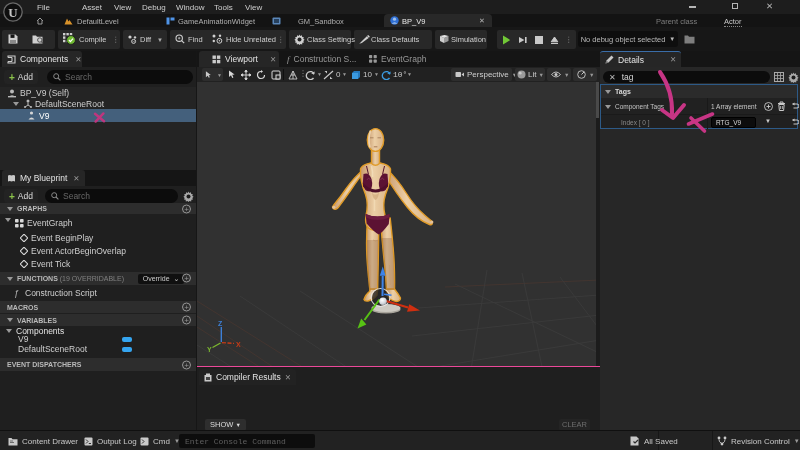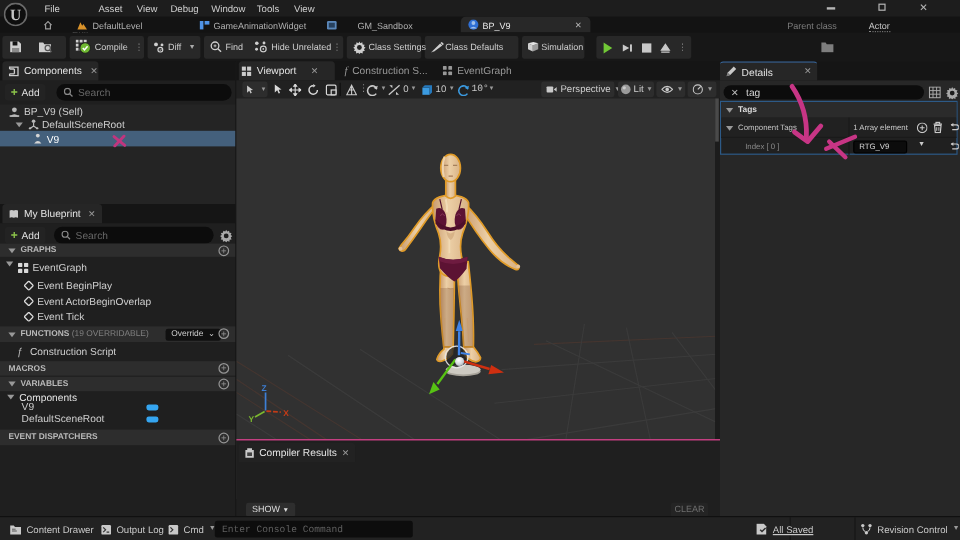--- a/index.html
+++ b/index.html
@@ -190,20 +190,23 @@
         <path d="M1 2 L6.4 5 L1 8 Z" fill="#c9c9c9"></path>
         <rect x="7" y="2" width="1.6" height="6" fill="#c9c9c9"></rect>
       </svg>
     <svg class="abs" style="left:535px; top:9px;" width="8" height="8" viewBox="0 0 8 8">
         <rect width="8" height="8" fill="#c9c9c9"></rect>
       </svg>
     <svg class="abs" style="left:550px; top:8px;" width="10" height="10" viewBox="0 0 10 10">
         <path d="M1 8.5 L8 8.5 M1.2 6.8 L4.5 2 L7.8 6.8 Z" fill="#c9c9c9" stroke="#c9c9c9"></path>
       </svg>
     <div class="tbtn" style="left:565px; color:#8f8f8f;">⋮</div>
+    <div class="abs" style="left:578px; top:4px; width:100px; height:16px; background:#0e0e0e;
+      border-radius:3px; font-size:7.5px; color:#b9b9b9; display:flex; align-items:center;
+      justify-content:center; gap:4px; white-space:nowrap;">No debug object selected <span style="font-size:6px;">▼</span></div>
     <svg class="abs" style="left:684px; top:7px;" width="12" height="10" viewBox="0 0 12 10">
         <path d="M0.5 1.5 L4 1.5 L5 2.8 L10.5 2.8 L10.5 9.5 L0.5 9.5 Z" fill="#7e7e7e"></path>
       </svg>
   </div>
 
   <div class="abs" id="leftcol">
     <div class="tabrow" style="left:0; top:0;">
       <div class="ptab" style="left:2px; width:80px; padding-left:5px; gap:4px;">
         <svg width="9" height="9" viewBox="0 0 9 9">
             <path d="M1 2.5 L1 1 L8 1 L8 8 L1 8 L1 6.5 M1 2.5 L5 2.5 M5 6.5 L1 6.5 M5 2.5 L5 6.5" fill="none" stroke="#ccc" stroke-width="1.1"></path>
@@ -302,21 +305,21 @@
     <div class="trow" style="left:6px; top:275px; color:#e4e4e4;"><span class="caret"></span>Components</div>
     <div class="trow" style="left:18px; top:283px;">V9</div>
     <div class="abs" style="left:122px; top:286px; width:10px; height:4.5px; background:#35a5f0; border-radius:2px;"></div>
     <div class="trow" style="left:18px; top:293px;">DefaultSceneRoot</div>
     <div class="abs" style="left:122px; top:296px; width:10px; height:4.5px; background:#35a5f0; border-radius:2px;"></div>
     <div class="secheader" style="top:307px; height:13px;">EVENT DISPATCHERS<span class="plusc">+</span></div>
   </div>
 
   <div class="abs" id="centercol">
     <div class="tabrow" style="left:0; top:0;">
-      <div class="ptab" style="left:2px; width:80px; padding-left:2px; gap:4px;">
+      <div class="ptab" style="left:2px; width:80px; padding-left:13px; gap:4px;">
         <svg width="9" height="9" viewBox="0 0 9 9">
             <g fill="#ccc">
               <rect x="0.5" y="0.5" width="3.4" height="3.4"></rect>
               <rect x="4.9" y="0.5" width="3.4" height="3.4"></rect>
               <rect x="0.5" y="4.9" width="3.4" height="3.4"></rect>
               <rect x="4.9" y="4.9" width="3.4" height="3.4"></rect>
             </g>
           </svg>
         Viewport <span class="x" style="margin-left:8px;">✕</span></div>
       <div class="ptab inactive" style="left:86px; padding-left:4px; gap:4px;"><i style="font-family:'Liberation Serif',serif; font-size:9px;">f</i> Construction S...</div>
@@ -609,25 +612,25 @@
           <path d="M2 2.5 L4 4.5 L2 6.5" stroke="#333" stroke-width="1" fill="none"></path>
           <path d="M4.8 6.5 L7 6.5" stroke="#333" stroke-width="1"></path>
         </svg>
       Output Log</div>
     <div class="sbtn" style="left:140px;">
       <svg width="9" height="9" viewBox="0 0 9 9">
           <rect x="0.5" y="0.5" width="8" height="8" rx="1" fill="#c9c9c9"></rect>
           <path d="M2 2.5 L4 4.5 L2 6.5" stroke="#333" stroke-width="1" fill="none"></path>
         </svg>
       Cmd <span style="font-size:6px; color:#999;">▼</span></div>
-    <div class="abs" style="left:179px; top:3px; width:165px; height:14px; background:#0d0d0d;
+    <div class="abs" style="left:179px; top:3px; width:136px; height:14px; background:#0d0d0d;
       border-radius:2px; font-family:'Liberation Mono',monospace; font-size:8px; color:#5f5f5f;
       display:flex; align-items:center; padding-left:6px;">Enter Console Command</div>
     <div class="abs" style="left:658px; top:0; width:1px; height:20px; background:#171717;"></div>
-    <div class="sbtn" style="left:630px;text-decoration:underline;">
+    <div class="sbtn" style="left:630px;">
       <svg width="10" height="10" viewBox="0 0 10 10">
           <path d="M0.5 0.5 L6.5 0.5 L8.5 2.5 L8.5 9.5 L0.5 9.5 Z" fill="#c9c9c9"></path>
           <path d="M3.5 5.5 L5 7 L8 4" stroke="#2e2e2e" stroke-width="1.2" fill="none"></path>
         </svg>
       All Saved</div>
     <div class="abs" style="left:712px; top:0; width:1px; height:20px; background:#171717;"></div>
     <div class="sbtn" style="left:717px;">
       <svg width="10" height="10" viewBox="0 0 10 10">
           <circle cx="2" cy="2" r="1.4" fill="#c9c9c9"></circle>
           <circle cx="8" cy="2" r="1.4" fill="#c9c9c9"></circle>

